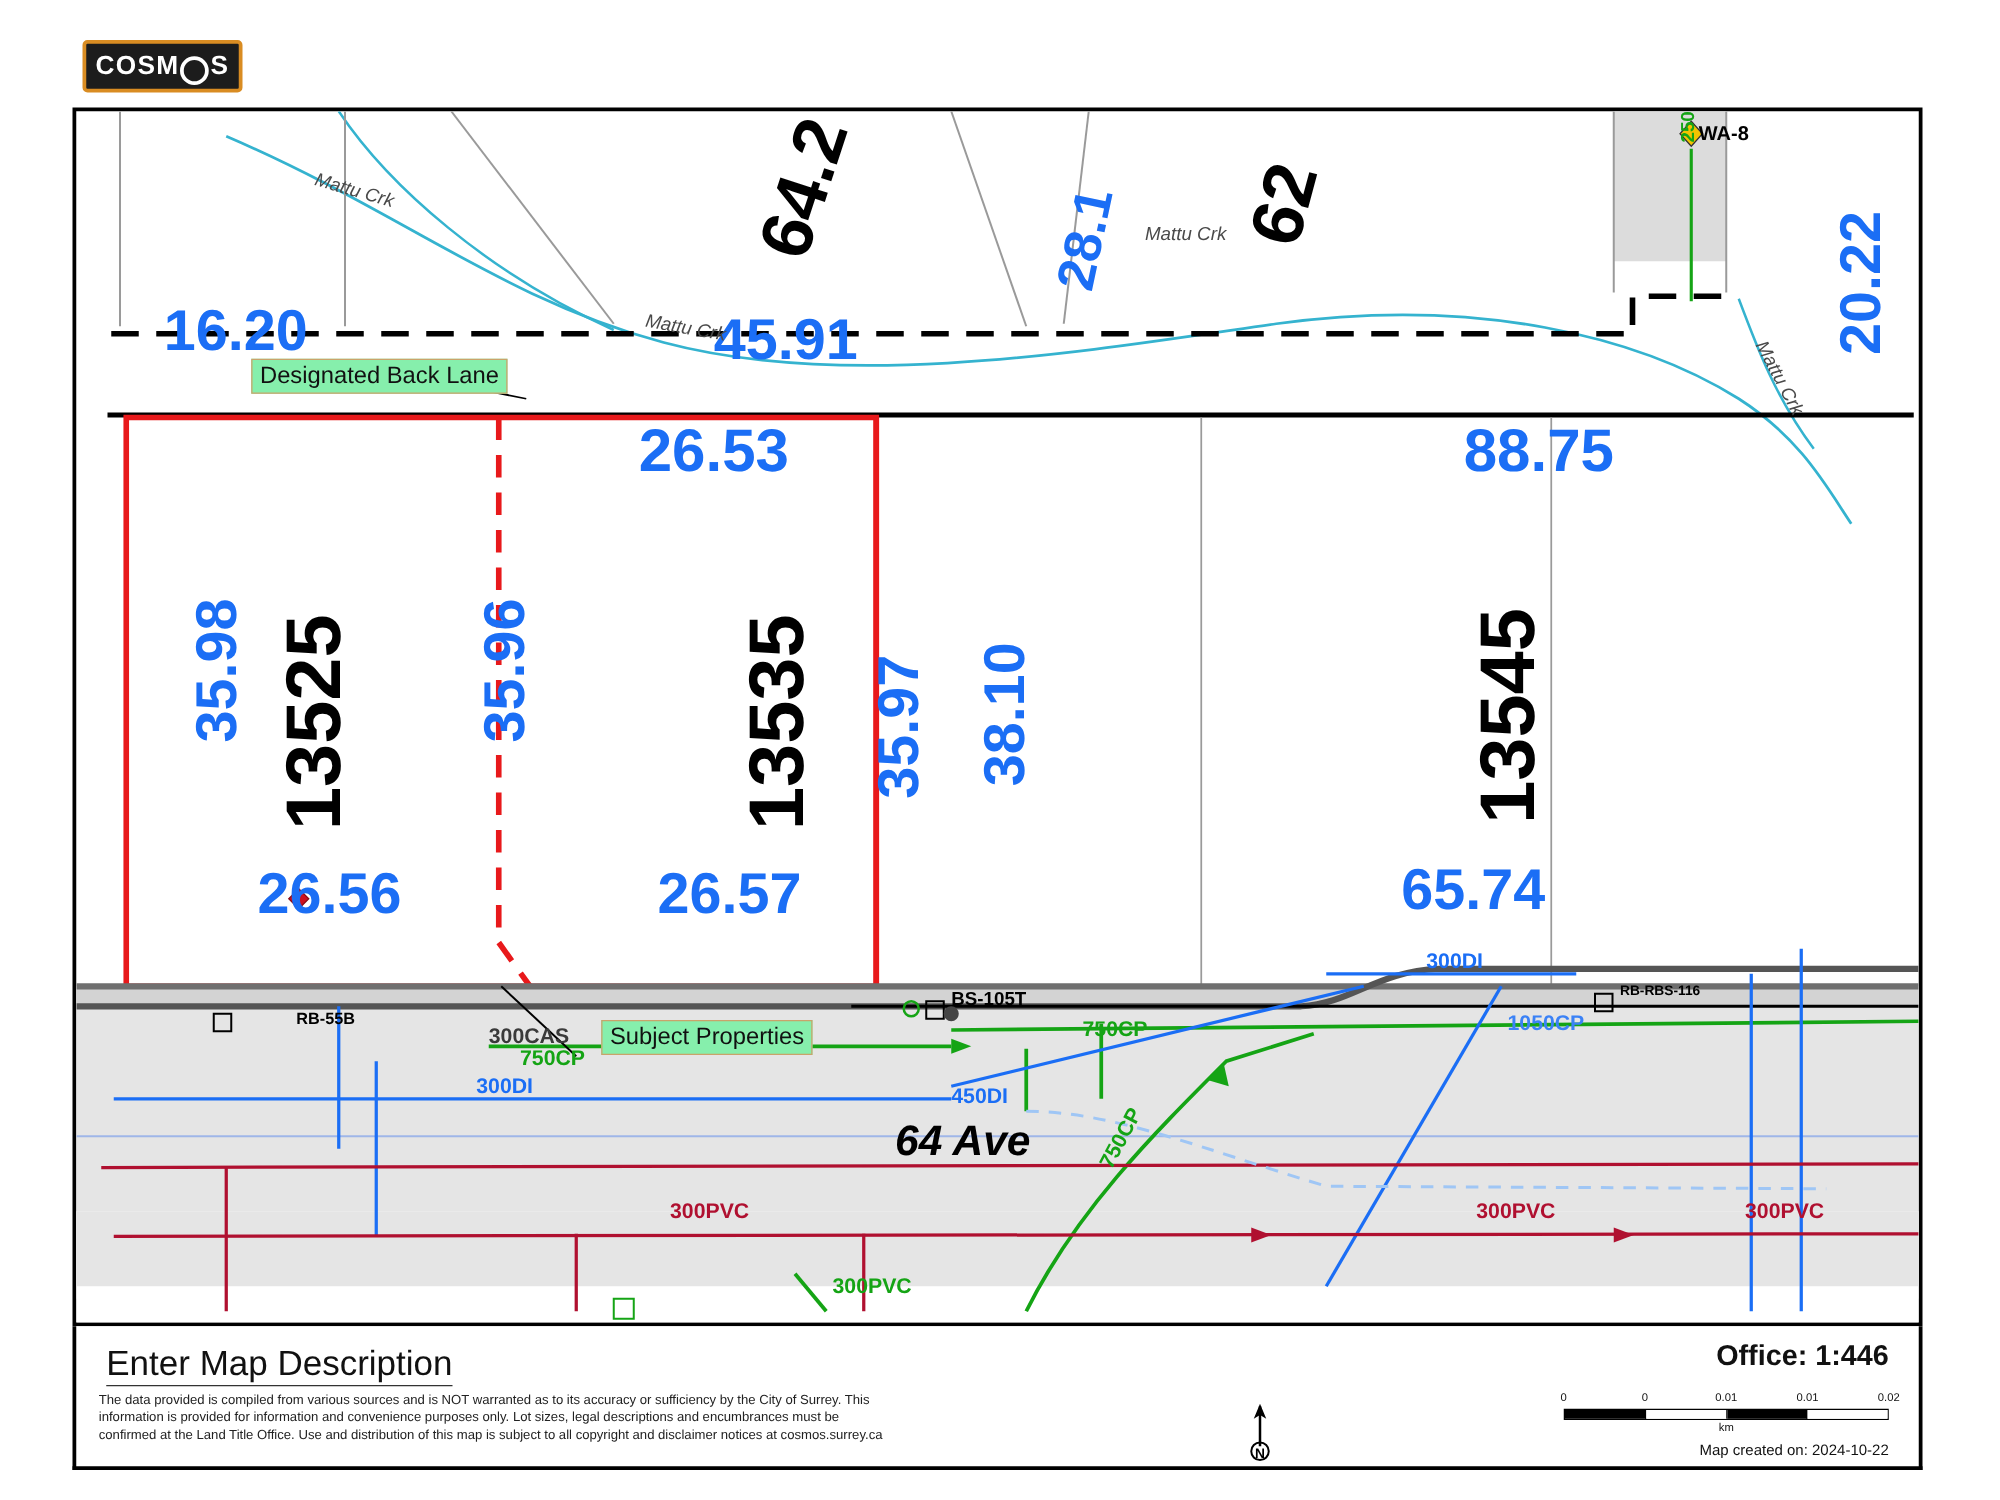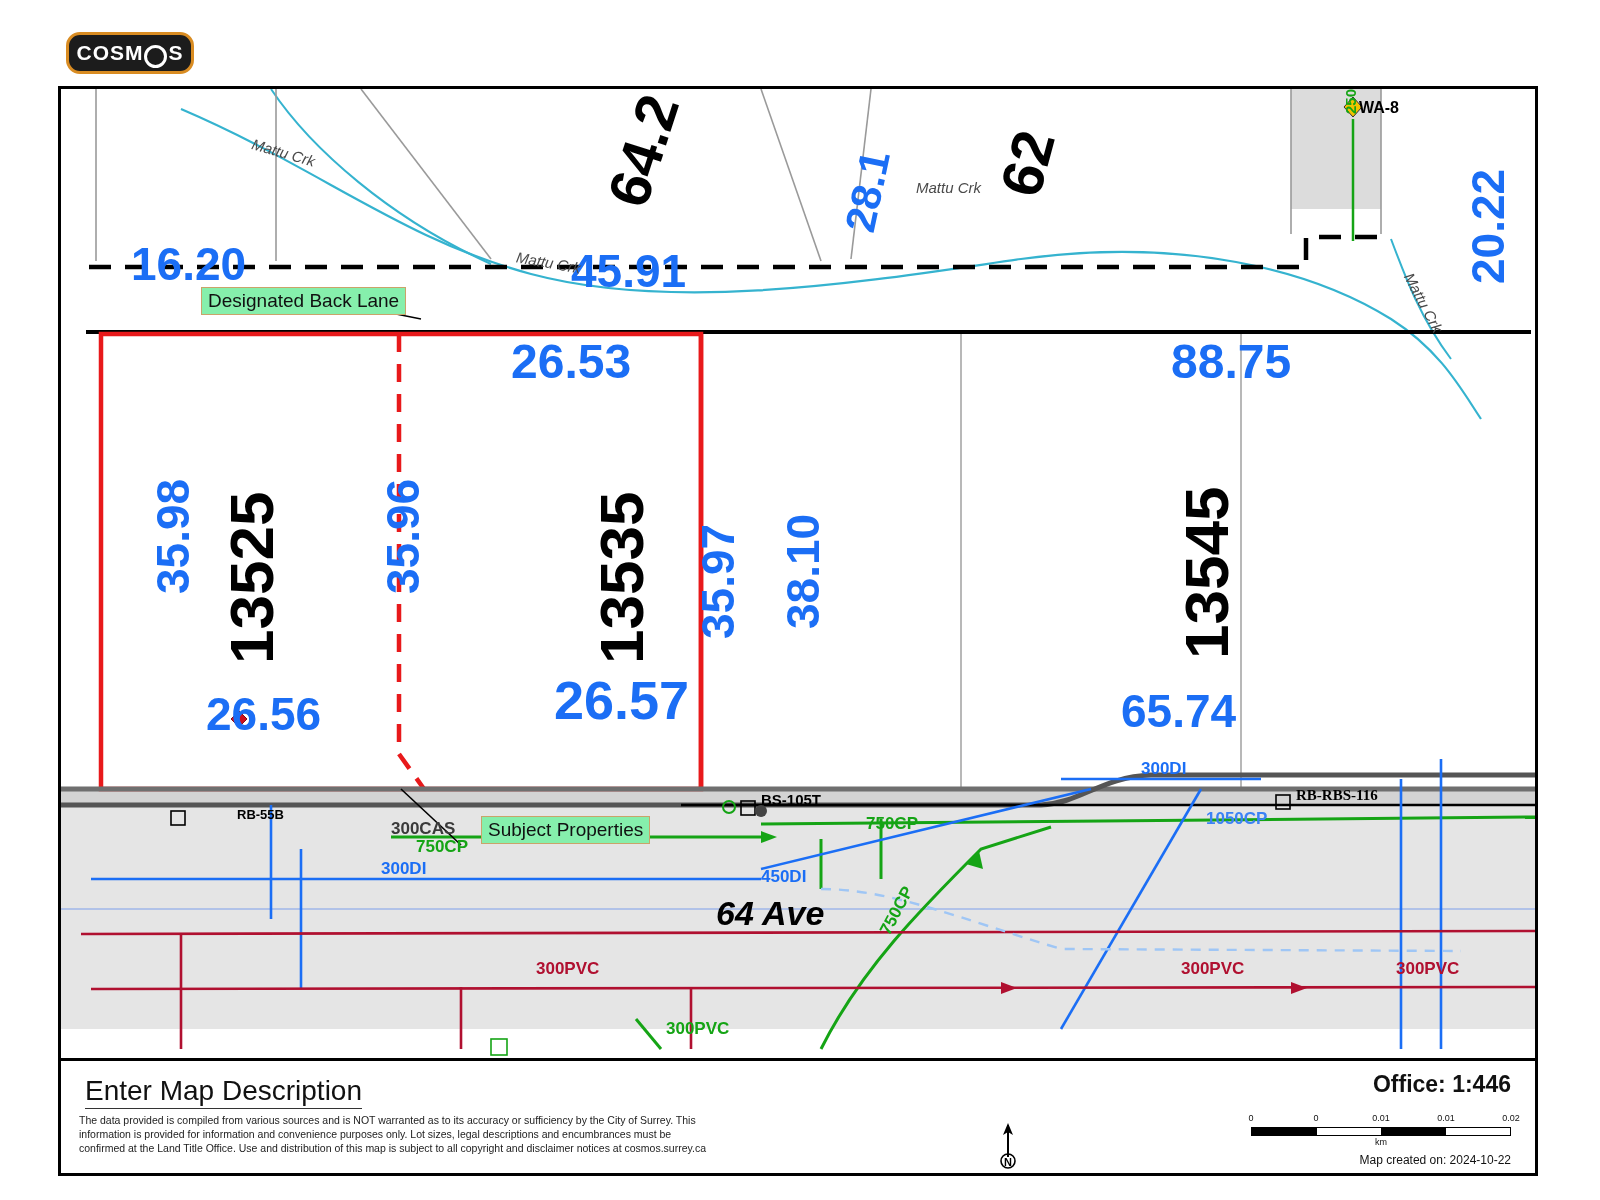--- a/index.html
+++ b/index.html
@@ -9,21 +9,21 @@
     font-family:"Liberation Sans", sans-serif;
     position:relative;
     overflow:hidden;
   }
   
   #header{
     position:absolute;left:0;top:0;width:1600px;height:88px;
   }
   #logo{
     position:absolute;left:66px;top:32px;width:128px;height:42px;
-    background:#1c1c1c;border:3px solid #d98c22;border-radius:14px;
+    background:#1c1c1c;border:3px solid #d98c22;border-radius:4px;
     box-sizing:border-box;
     color:#ffffff;font-size:21px;font-weight:bold;letter-spacing:1px;
     display:flex;align-items:center;justify-content:center;
     font-family:"Liberation Sans", sans-serif;
   }
   #logo .gear{
     display:inline-block;width:17px;height:17px;border-radius:50%;
     border:3px solid #ffffff;margin:0 1px;position:relative;top:3px;
   }
   #map-title{
@@ -203,36 +203,36 @@
   <div class="lbl blue rot" style="left:85px;top:335px;font-size:46px;font-weight:600;transform:rotate(-90deg) translateX(-170px);">35.98</div>
   <div class="lbl blue rot" style="left:315px;top:340px;font-size:46px;font-weight:600;transform:rotate(-90deg) translateX(-165px);">35.96</div>
   <div class="lbl blue rot" style="left:630px;top:385px;font-size:46px;font-weight:600;transform:rotate(-90deg) translateX(-165px);">35.97</div>
   <div class="lbl blue rot" style="left:715px;top:375px;font-size:46px;font-weight:600;transform:rotate(-90deg) translateX(-165px);">38.10</div>
 
   <div class="lbl black rot" style="left:155px;top:330px;font-size:62px;font-weight:600;transform:rotate(-90deg) translateX(-245px);">13525</div>
   <div class="lbl black rot" style="left:525px;top:330px;font-size:62px;font-weight:600;transform:rotate(-90deg) translateX(-245px);">13535</div>
   <div class="lbl black rot" style="left:1110px;top:315px;font-size:62px;font-weight:600;transform:rotate(-90deg) translateX(-255px);">13545</div>
 
   <div class="lbl blue" style="left:145px;top:598px;font-size:46px;font-weight:600;">26.56</div>
-  <div class="lbl blue" style="left:465px;top:580px;font-size:54px;font-weight:600;margin-left:28px;">26.57</div>
+  <div class="lbl blue" style="left:465px;top:598px;font-size:46px;font-weight:600;">26.57</div>
   <div class="lbl blue" style="left:1060px;top:595px;font-size:46px;font-weight:600;">65.74</div>
 
   <div class="lbl" style="left:190px;top:55px;font-size:15px;font-style:italic;color:#4a4a4a;transform:rotate(16deg);">Mattu Crk</div>
   <div class="lbl" style="left:455px;top:165px;font-size:15px;font-style:italic;color:#4a4a4a;transform:rotate(10deg);">Mattu Crk</div>
   <div class="lbl" style="left:855px;top:90px;font-size:15px;font-style:italic;color:#4a4a4a;">Mattu Crk</div>
   <div class="lbl" style="left:1330px;top:205px;font-size:15px;font-style:italic;color:#4a4a4a;transform:rotate(62deg);">Mattu Crk</div>
 
   <div class="lbl black" style="left:655px;top:805px;font-size:34px;font-style:italic;font-weight:bold;">64 Ave</div>
 
   <div class="lbl" style="left:1281px;top:25px;font-size:15px;font-weight:bold;color:#15a415;transform:rotate(-90deg);transform-origin:left top;">250PVC</div>
   <div class="lbl black" style="left:1298px;top:10px;font-size:16px;font-weight:bold;">WA-8</div>
 
   <div class="lbl black" style="left:140px;top:718px;font-size:13px;font-weight:bold;margin-left:36px;">RB-55B</div>
   <div class="lbl black" style="left:700px;top:702px;font-size:15px;font-weight:bold;">BS-105T</div>
-  <div class="lbl black" style="left:1235px;top:698px;font-size:15px;font-weight:bold;font-family:Liberation Serif, serif;">RB-RBS-116</div>
+  <div class="lbl black" style="left:1235px;top:698px;font-size:11px;font-weight:bold;">RB-RBS-116</div>
 
   <div class="lbl" style="left:330px;top:730px;font-size:17px;font-weight:bold;color:#3a3a3a;">300CAS</div>
   <div class="lbl" style="left:355px;top:748px;font-size:17px;font-weight:bold;color:#15a415;">750CP</div>
   <div class="lbl" style="left:805px;top:725px;font-size:17px;font-weight:bold;color:#15a415;">750CP</div>
   <div class="lbl" style="left:815px;top:840px;font-size:17px;font-weight:bold;color:#15a415;transform:rotate(-62deg);transform-origin:left top;">750CP</div>
   <div class="lbl" style="left:1145px;top:720px;font-size:17px;font-weight:bold;color:#3b82f6;">1050CP</div>
 
   <div class="lbl" style="left:1080px;top:670px;font-size:17px;font-weight:bold;color:#1b6ef5;">300DI</div>
   <div class="lbl" style="left:320px;top:770px;font-size:17px;font-weight:bold;color:#1b6ef5;">300DI</div>
   <div class="lbl" style="left:700px;top:778px;font-size:17px;font-weight:bold;color:#1b6ef5;">450DI</div>

